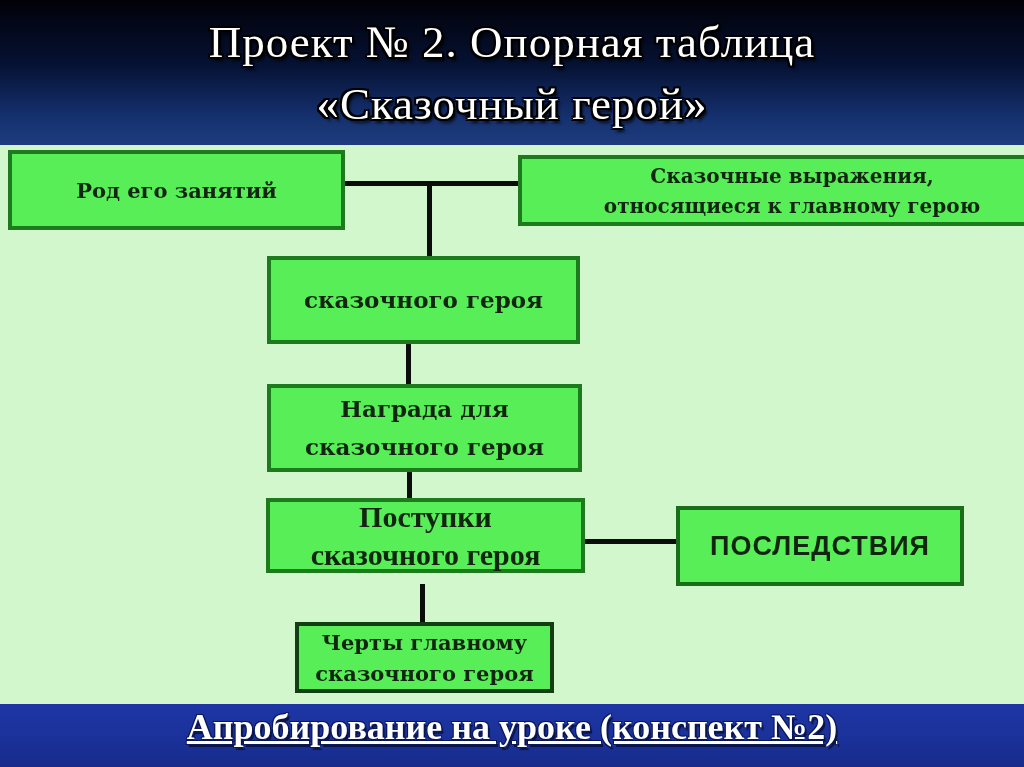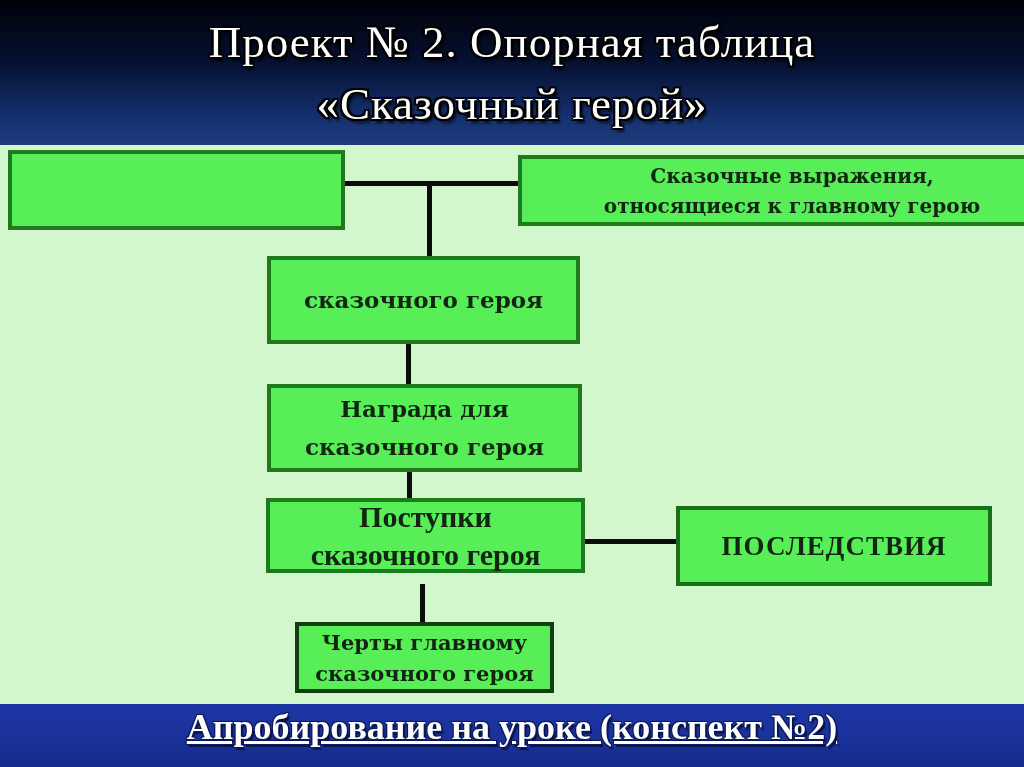--- a/index.html
+++ b/index.html
@@ -43,22 +43,22 @@
     text-align:center;color:#112511;font-weight:bold;
     font-family:"DejaVu Serif",serif;
   }
   .box .box-line{white-space:nowrap;}
   .b1{left:8px;  top:150px;width:337px;height:80px;font-size:21px;line-height:31px;}
   .b2{left:518px;top:155px;width:548px;height:71px;font-size:20px;line-height:30px;}
   .b3{left:267px;top:256px;width:313px;height:88px;font-size:23px;line-height:38px;}
   .b4{left:267px;top:384px;width:315px;height:88px;font-size:23px;line-height:38px;}
   .b5{left:266px;top:498px;width:319px;height:75px;font-size:30px;line-height:38px;
       font-family:"Liberation Serif",serif;}
-  .b6{left:676px;top:506px;width:316px;height:80px;font-size:27px;letter-spacing:1px;
-      font-family:Liberation Serif, serif;border-color:#1a6e1a;}
+  .b6{left:676px;top:506px;width:288px;height:80px;font-size:27px;letter-spacing:1px;
+      font-family:Liberation Sans, sans-serif;border-color:#1a6e1a;}
   .b7{left:295px;top:622px;width:259px;height:71px;font-size:21px;line-height:31px;
       border-color:#123f12;}
   
   .footer-band{
     position:absolute;left:0;top:704px;width:1024px;height:63px;
     background:linear-gradient(to bottom,#1d36a4 0%,#1b319a 55%,#172b8a 100%);
     display:flex;justify-content:center;align-items:flex-start;
   }
   .footer-text{
     margin-top:2px;color:#ffffff;font-size:36px;font-weight:bold;white-space:nowrap;
@@ -81,20 +81,21 @@
   <div class="canvas"></div>
 
   <div class="conn c1"></div>
   <div class="conn c2"></div>
   <div class="conn c3"></div>
   <div class="conn c4"></div>
   <div class="conn c5"></div>
   <div class="conn c6"></div>
 
   <div class="box b1">
+    <div class="box-line">Род его занятий</div>
   </div>
 
   <div class="box b2">
     <div class="box-line">Сказочные выражения,</div>
     <div class="box-line">относящиеся к главному герою</div>
   </div>
 
   <div class="box b3">
     <div class="box-line">сказочного героя</div>
   </div>

